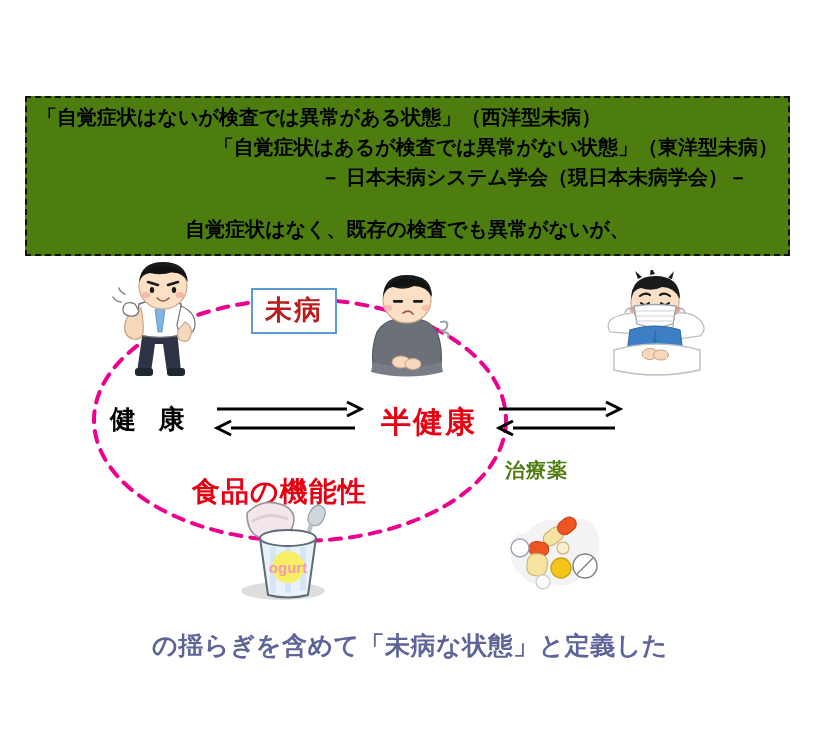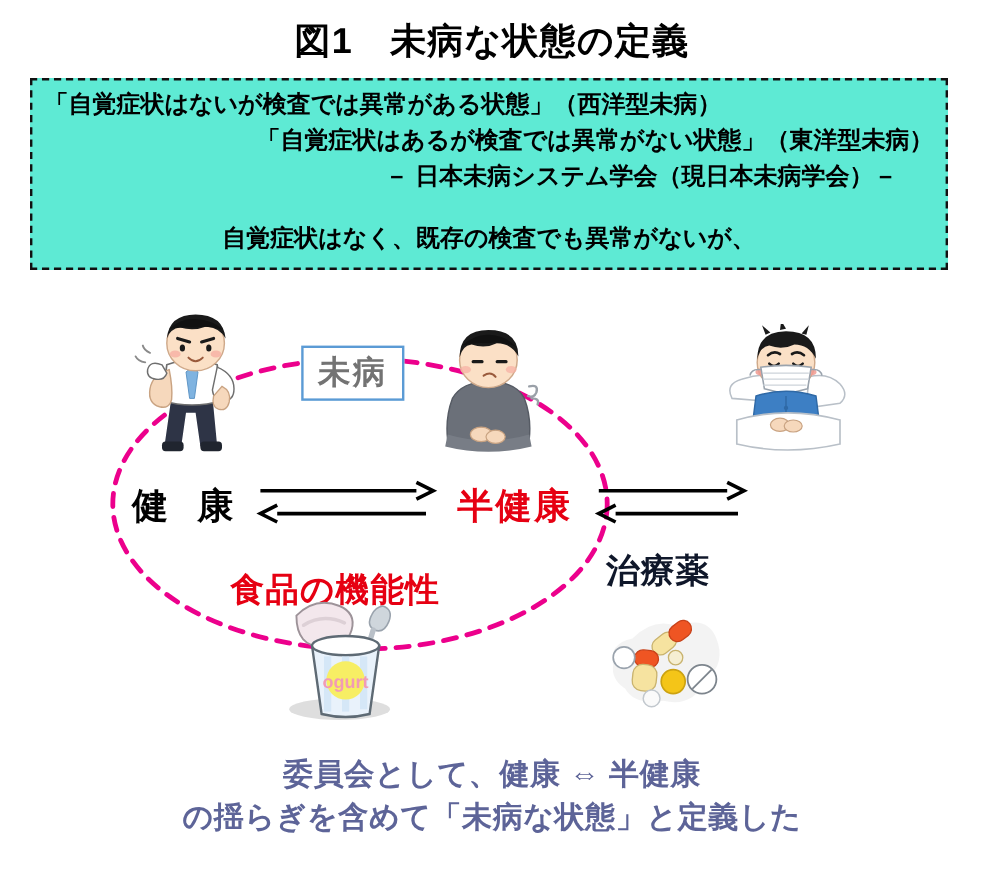--- a/index.html
+++ b/index.html
@@ -15,24 +15,24 @@
   
   .fig-title{
     position:absolute;left:0;top:14px;width:820px;
     text-align:center;
     font-size:30px;font-weight:700;color:#000000;
     letter-spacing:1px;
   }
 
   
   .def-box{
-    position:absolute;left:25px;top:65px;width:765px;height:160px;
+    position:absolute;left:25px;top:96px;width:765px;height:160px;
     border:2.5px dashed #111111;
     box-sizing:border-box;
-    background:#5eead4;
+    background:#4d7c0f;
   }
   .def-line{
     position:absolute;left:10px;right:10px;
     font-size:20px;font-weight:700;color:#000000;
     white-space:nowrap;letter-spacing:0px;
   }
   .def-l1{top:6px;text-align:left;}
   .def-l2{top:36px;text-align:right;}
   .def-l3{top:66px;text-align:right;padding-right:30px;}
   .def-l4{top:118px;text-align:center;}
@@ -43,33 +43,33 @@
   
   .ellipse-svg{position:absolute;left:90px;top:45px;width:420px;height:250px;overflow:visible;}
 
   
   .illus{position:absolute;}
 
   
   .lbl{
     position:absolute;font-weight:700;white-space:nowrap;
   }
-  .lbl-kenkou{left:110px;top:152px;font-size:30px;color:#000000;letter-spacing:8px;}
+  .lbl-kenkou{left:110px;top:152px;font-size:26px;color:#000000;letter-spacing:8px;font-family:Liberation Serif, serif;}
   .lbl-hankenkou{left:360px;top:152px;font-size:30px;color:#e60012;letter-spacing:2px;margin-left:21px;}
   .lbl-byouki{left:620px;top:152px;font-size:30px;color:#000000;letter-spacing:8px;}
   .lbl-shokuhin{left:192px;top:223px;font-size:28px;color:#e60012;letter-spacing:1px;}
-  .lbl-chiryouyaku{left:505px;top:207px;font-size:28px;color:#0f172a;letter-spacing:1px;}
+  .lbl-chiryouyaku{left:505px;top:207px;font-size:20px;color:#4d7c0f;letter-spacing:1px;}
 
   
   .mibyou-box{
     position:absolute;left:251px;top:38px;
     padding:2px 12px 4px 12px;
     border:2px solid #5b9bd5;
     background:#ffffff;
-    font-size:27px;font-weight:700;color:#737373;
+    font-size:27px;font-weight:700;color:#b91c1c;
     letter-spacing:2px;
     z-index:6;
   }
 
   
   .arrow-svg{position:absolute;overflow:visible;}
   .arrow-left-pair{left:215px;top:148px;}
   .arrow-right-pair{left:497px;top:148px;}
 
   
@@ -78,21 +78,20 @@
     font-size:25px;font-weight:700;color:#5d6498;line-height:1.42;
     letter-spacing:0.5px;
   }
   .caption div{white-space:nowrap;}
 </style>
 </head>
 <body>
 
 <div id="stage">
 
-  <div class="fig-title">図1　未病な状態の定義</div>
 
   <div class="def-box">
     <div class="def-line def-l1">「自覚症状はないが検査では異常がある状態」（西洋型未病）</div>
     <div class="def-line def-l2">「自覚症状はあるが検査では異常がない状態」（東洋型未病）</div>
     <div class="def-line def-l4">自覚症状はなく、既存の検査でも異常がないが、</div>
     <div class="def-line def-l3">－ 日本未病システム学会（現日本未病学会）－</div>
   </div>
 
   <div class="diagram">
 
@@ -265,17 +264,16 @@
     <div class="lbl lbl-hankenkou">半健康</div>
 
     <div class="lbl lbl-shokuhin">食品の機能性</div>
     <div class="lbl lbl-chiryouyaku">治療薬</div>
 
     <div class="mibyou-box">未病</div>
 
   </div>
 
   <div class="caption">
-    <div>委員会として、健康 ⇔ 半健康</div>
     <div>の揺らぎを含めて「未病な状態」と定義した</div>
   </div>
 
 </div>
 
 </body></html>

